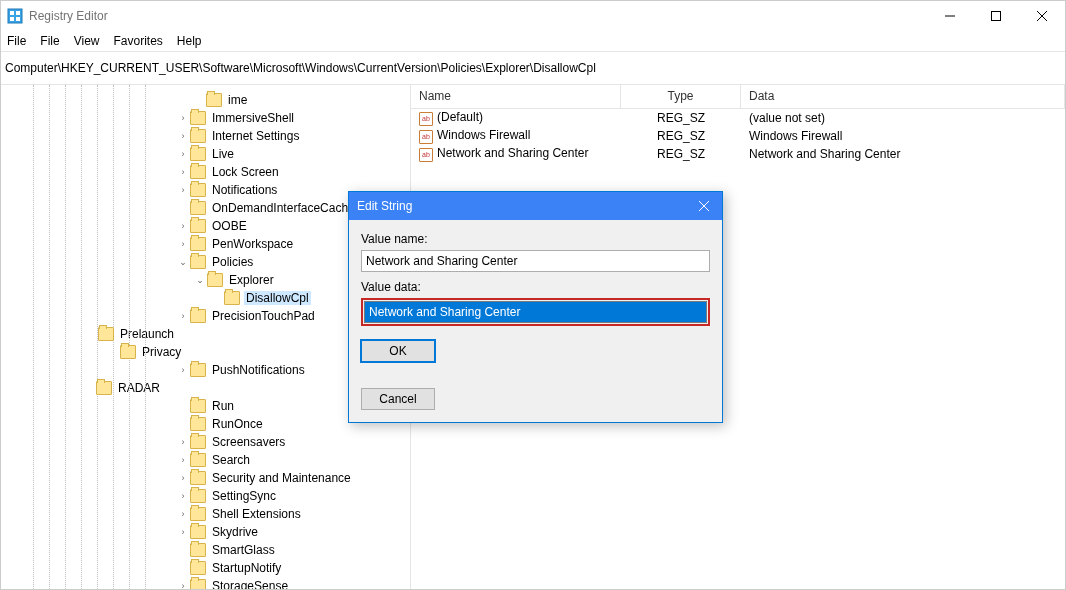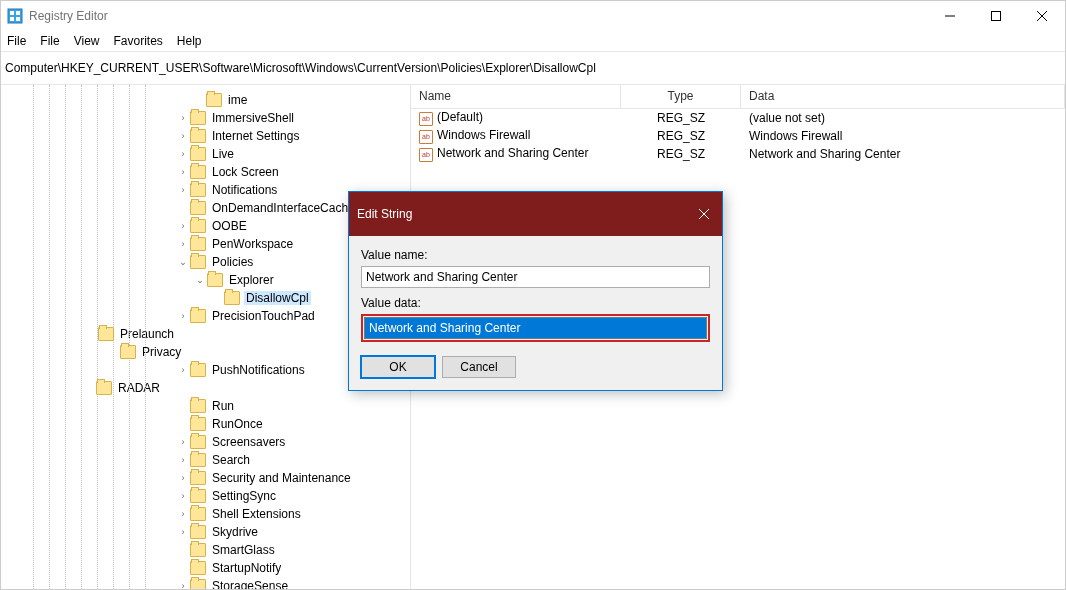--- a/index.html
+++ b/index.html
@@ -40,31 +40,31 @@
 .values-header div { padding: 4px 8px; border-right: 1px solid #e5e5e5; color: #333; }
 .col-name { width: 210px; }
 .col-type { width: 120px; text-align: center; }
 .col-data { flex: 1; }
 .values-row { display: flex; height: 18px; align-items: center; }
 .values-row .cell { padding: 0 8px; overflow: hidden; text-overflow: ellipsis; white-space: nowrap; }
 .values-row .str-icon { width: 14px; height: 14px; border: 1px solid #c97e37; background: #fff; display: inline-flex; align-items:center; justify-content:center; font-size: 7px; color: #c43535; margin-right: 4px; border-radius: 1px; }
 
 
 .dialog { position: absolute; left: 347px; top: 190px; width: 375px; background: #f0f0f0; border: 1px solid #0078d7; box-shadow: 3px 3px 12px rgba(0,0,0,0.25); }
-.dialog-title { background: #7f1d1d; color: #fff; height: 44px; display: flex; align-items: center; padding: 0 8px; font-size: 12px; }
+.dialog-title { background: #3b82f6; color: #fff; height: 28px; display: flex; align-items: center; padding: 0 8px; font-size: 12px; }
 .dialog-title .spacer { flex: 1; }
 .dialog-title .close { width: 36px; height: 28px; display: flex; align-items:center; justify-content:center; margin-right: -8px; }
 .dialog-body { padding: 10px 12px 12px; }
 .dialog-body .lbl { margin: 2px 0 4px; }
 .dialog-body input[type=text] { width: 100%; height: 22px; border: 1px solid #adadad; padding: 0 4px; background: #fff; }
 .valname { background: #fff; }
 .valdata-wrap { border: 2px solid #c62828; padding: 1px; margin-top: 2px; }
 .valdata-wrap input { border: 1px solid #7a7a7a !important; }
 .valdata-wrap input.sel { color: #fff; background: #0078d7; }
-.dialog-buttons { display: flex; gap: 7px; margin-top: 14px; }
+.dialog-buttons { display: flex; gap: 26px; margin-top: 14px; flex-direction: column; }
 .dialog-buttons button { width: 74px; height: 22px; border: 1px solid #adadad; background: #e1e1e1; }
 .dialog-buttons button.default { border: 1px solid #0078d7; outline: 1px solid #0078d7; }
 </style>
 </head>
 <body>
 
 <div class="titlebar">
   <span class="icon-wrap">
     <svg viewBox="0 0 16 16">
         <rect x="1" y="1" width="14" height="14" fill="#3aa3e6" stroke="#2178b8"></rect>

